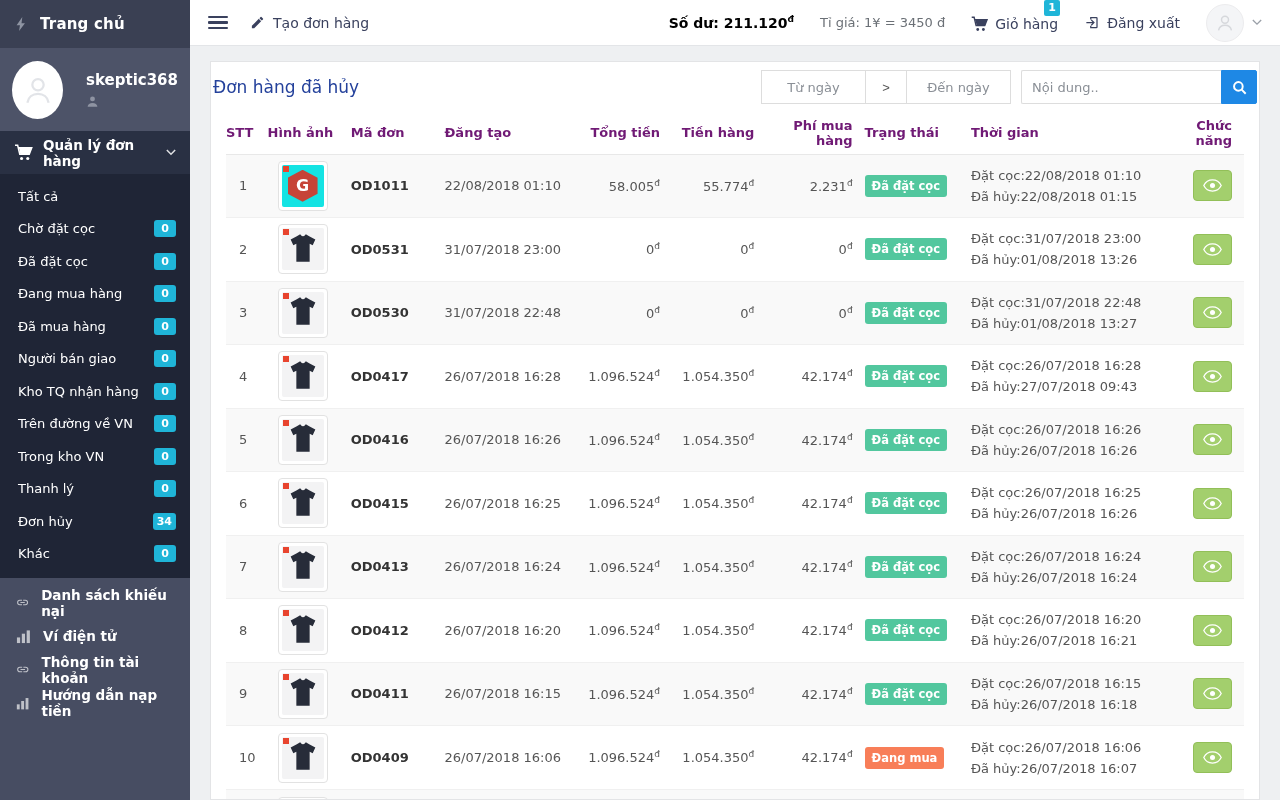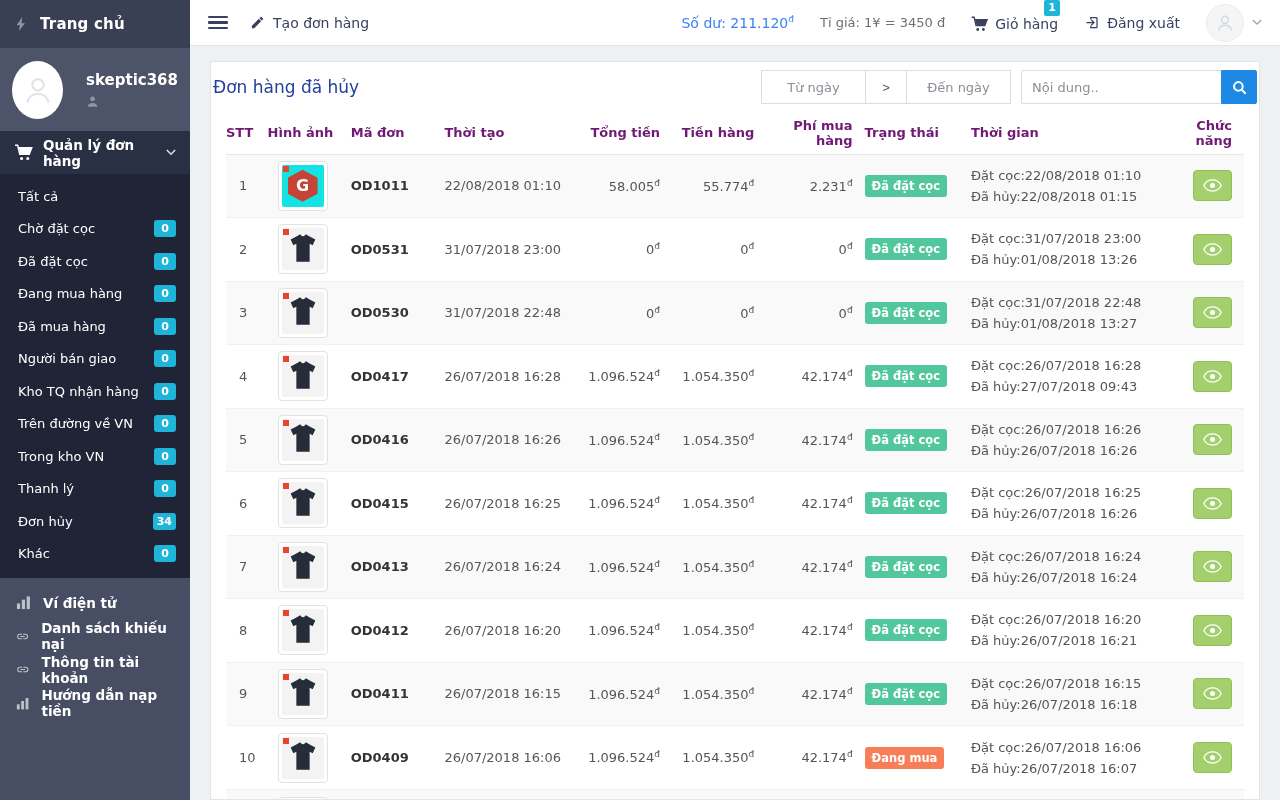--- a/index.html
+++ b/index.html
@@ -32,21 +32,21 @@
   .sb-links .lic { width:15px; height:15px; margin-right:12px; opacity:.65; }
 
   
   .main { flex:1; display:flex; flex-direction:column; }
   .topbar { height:48px; background:#fff; border-bottom:1px solid #e3e5e8; display:flex; align-items:center; padding:0 18px; color:#3a415e; }
   .hamburger { width:20px; display:flex; flex-direction:column; gap:3px; cursor:pointer; margin-right:22px; }
   .hamburger i { display:block; height:2.5px; background:#3a415e; border-radius:1px; }
   .tb-create { display:flex; align-items:center; gap:8px; font-size:14px; cursor:pointer; }
   .tb-create svg { width:15px; height:15px; }
   .tb-right { margin-left:auto; display:flex; align-items:center; gap:26px; }
-  .tb-balance { color:#3b82f6; font-size:14px; font-weight:400; }
+  .tb-balance { color:#000000; font-size:14px; font-weight:700; }
   .tb-balance sup { font-size:9px; }
   .tb-rate { color:#6b7076; font-size:13px; }
   .tb-cart { display:flex; align-items:center; gap:7px; font-size:14px; cursor:pointer; position:relative; padding-top:2px; }
   .tb-cart svg { width:17px; height:16px; }
   .cart-badge { position:absolute; top:-14px; right:-2px; background:#1fb5d8; color:#fff; font-size:11px; font-weight:700; width:16px; height:16px; line-height:16px; text-align:center; border-radius:2px; }
   .tb-logout { display:flex; align-items:center; gap:7px; font-size:14px; cursor:pointer; }
   .tb-logout svg { width:16px; height:15px; }
   .tb-avatar { display:flex; align-items:center; gap:8px; cursor:pointer; }
   .tb-avatar .circ { width:38px; height:38px; border-radius:50%; background:#f4f5f7; border:1px solid #ececee; display:flex; align-items:center; justify-content:center; }
   .tb-avatar .circ svg { width:22px; height:22px; }
@@ -180,34 +180,34 @@
     <span class="lbl">Đơn hủy</span>
     <span class="sb-badge">34</span>
   </li>
           <li>
     <span class="lbl">Khác</span>
     <span class="sb-badge">0</span>
   </li>
         </ul>
       <ul class="sb-links" id="links-list">
           <li>
+
+    <svg class="lic ic-link" viewBox="0 0 24 24">
+              <path d="M3.9 12A3.1 3.1 0 0 1 7 8.9h4V7H7a5 5 0 0 0 0 10h4v-1.9H7A3.1 3.1 0 0 1 3.9 12zm4.1 1h8v-2H8v2zm9-6h-4v1.9h4a3.1 3.1 0 0 1 0 6.2h-4V17h4a5 5 0 0 0 0-10z" fill="#fff"></path>
+            </svg>
+    <span class="lbl">Danh sách khiếu nại</span>
+  </li>
+          <li>
     <svg class="lic ic-chart" viewBox="0 0 16 16">
               <rect x="1" y="9" width="3.4" height="6" fill="#fff"></rect>
               <rect x="6.2" y="5" width="3.4" height="10" fill="#fff"></rect>
               <rect x="11.4" y="1.5" width="3.4" height="13.5" fill="#fff"></rect>
             </svg>
 
     <span class="lbl">Ví điện tử</span>
-  </li>
-          <li>
-
-    <svg class="lic ic-link" viewBox="0 0 24 24">
-              <path d="M3.9 12A3.1 3.1 0 0 1 7 8.9h4V7H7a5 5 0 0 0 0 10h4v-1.9H7A3.1 3.1 0 0 1 3.9 12zm4.1 1h8v-2H8v2zm9-6h-4v1.9h4a3.1 3.1 0 0 1 0 6.2h-4V17h4a5 5 0 0 0 0-10z" fill="#fff"></path>
-            </svg>
-    <span class="lbl">Danh sách khiếu nại</span>
   </li>
           <li>
 
     <svg class="lic ic-link" viewBox="0 0 24 24">
               <path d="M3.9 12A3.1 3.1 0 0 1 7 8.9h4V7H7a5 5 0 0 0 0 10h4v-1.9H7A3.1 3.1 0 0 1 3.9 12zm4.1 1h8v-2H8v2zm9-6h-4v1.9h4a3.1 3.1 0 0 1 0 6.2h-4V17h4a5 5 0 0 0 0-10z" fill="#fff"></path>
             </svg>
     <span class="lbl">Thông tin tài khoản</span>
   </li>
           <li>
     <svg class="lic ic-chart" viewBox="0 0 16 16">
@@ -304,21 +304,21 @@
                 <col style="width:100px">
                 <col style="width:110px">
               <col style="width:196px">
                 <col style="width:79px">
             </colgroup>
             <thead>
               <tr>
                 <th>STT</th>
                 <th>Hình ảnh</th>
                 <th>Mã đơn</th>
-                <th>Thời tạo</th>
+                <th>Đăng tạo</th>
                 <th class="r">Tổng tiền</th>
                 <th class="r">Tiền hàng</th>
                 <th class="r">Phí mua hàng</th>
                 <th style="padding-left:12px">Trạng thái</th>
                 <th style="padding-left:10px">Thời gian</th>
                 <th class="r" style="padding-right:12px">Chức năng</th>
               </tr>
             </thead>
             <tbody id="rows-body">
                 <tr>

